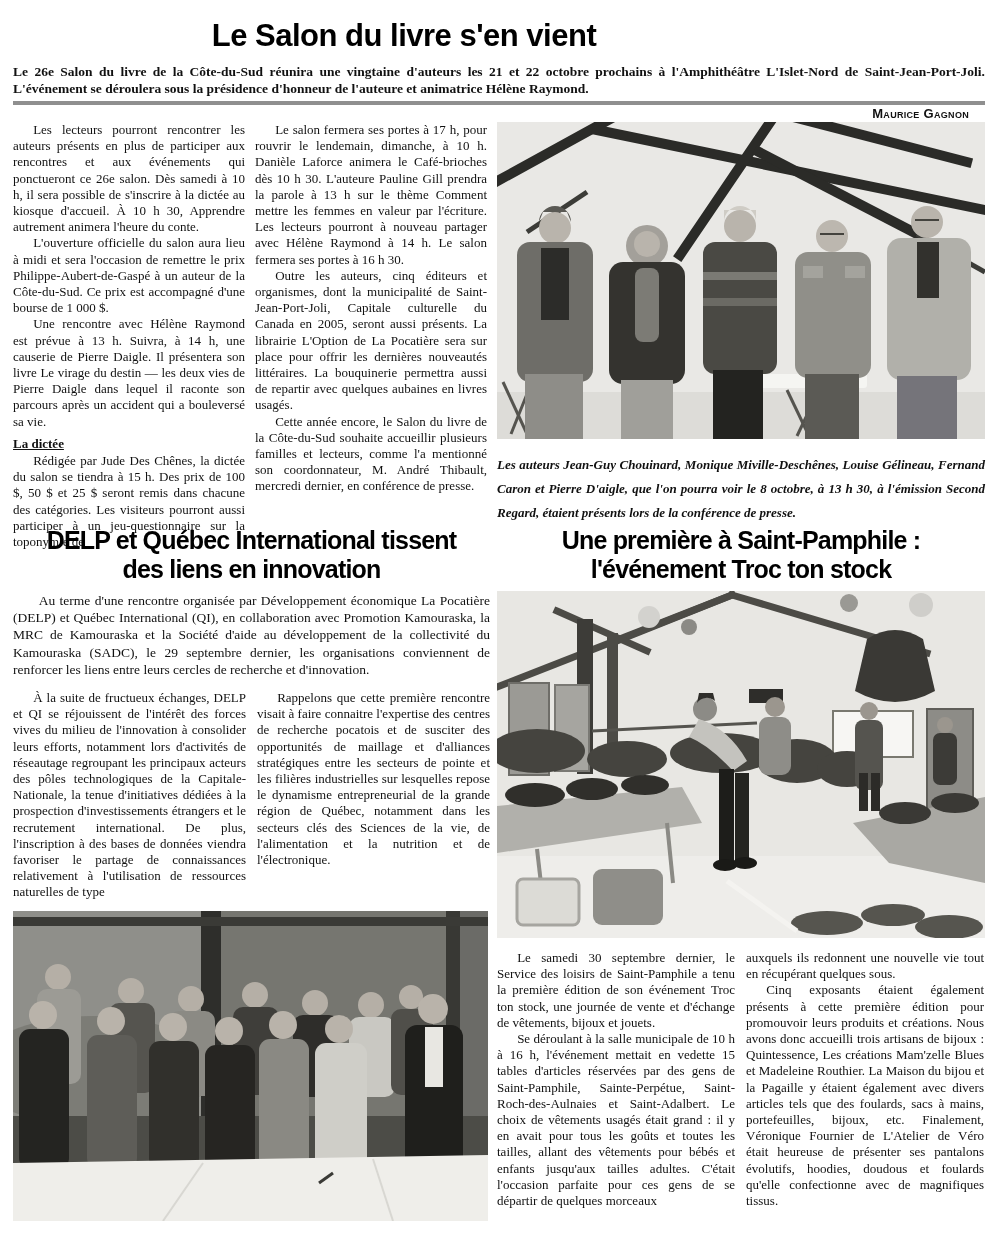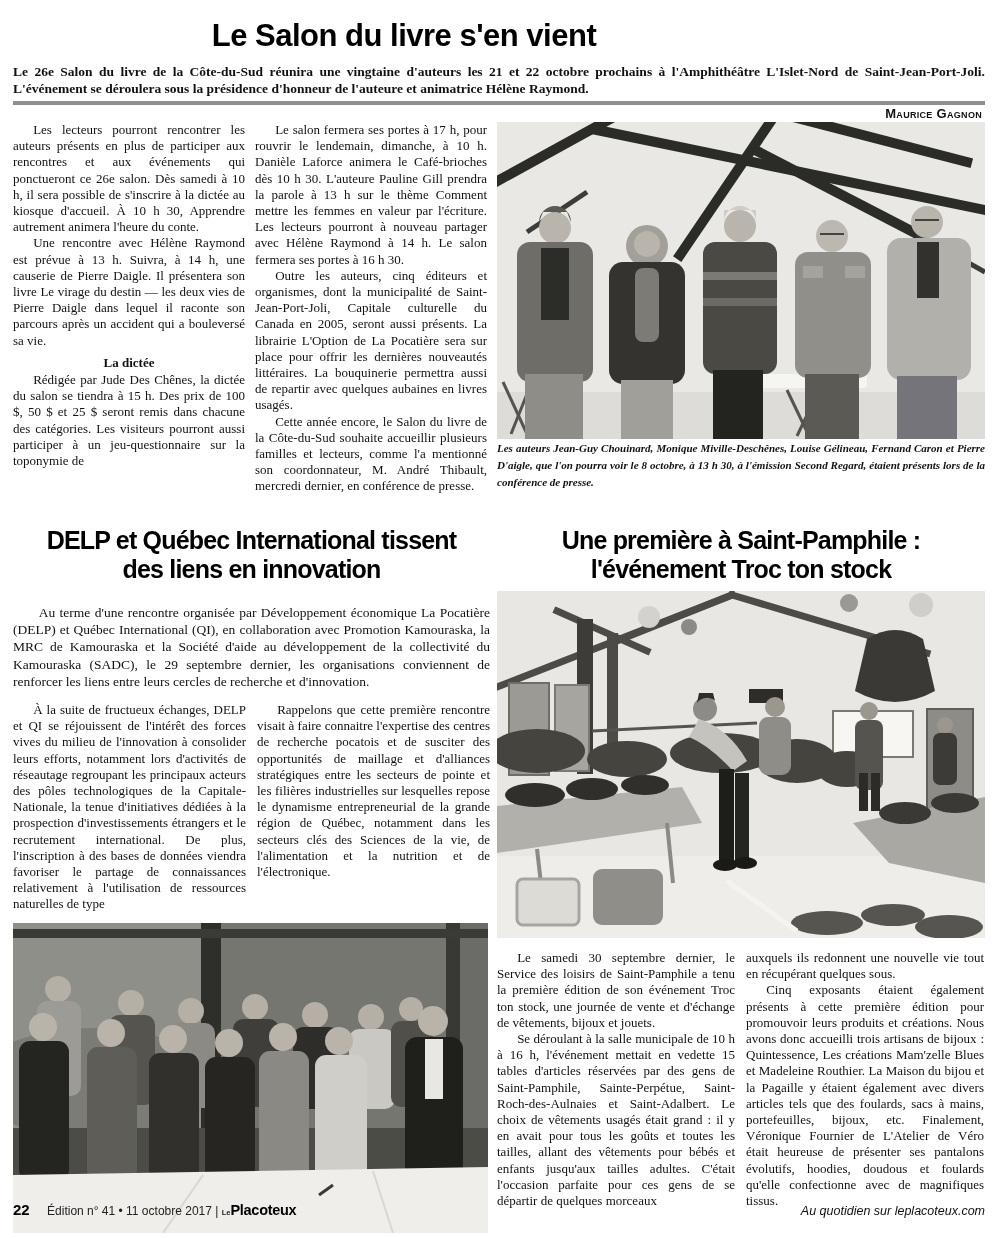--- a/index.html
+++ b/index.html
@@ -8,39 +8,39 @@
   
   .h-main{position:absolute;top:18px;left:0;width:808px;text-align:center;
           font-family:"Liberation Sans",sans-serif;font-weight:700;font-size:31px;
           letter-spacing:-0.5px;color:#000;margin:0;}
   .h-sub{font-family:"Liberation Sans",sans-serif;font-weight:700;font-size:25px;
          letter-spacing:-0.8px;line-height:29px;text-align:center;color:#000;margin:0;}
   
   .a1-lead{position:absolute;top:63px;left:13px;width:972px;font-weight:700;font-size:13.5px;
            line-height:17px;text-align:justify;margin:0;}
   .rule{position:absolute;top:101px;left:13px;width:972px;height:4px;background:#8f8f8f;}
-  .byline{position:absolute;top:106px;right:18px;font-family:"Liberation Sans",sans-serif;
+  .byline{position:absolute;top:106px;right:31px;font-family:"Liberation Sans",sans-serif;
           font-weight:700;font-variant:small-caps;font-size:13px;letter-spacing:.3px;}
   
   .a1-body{position:absolute;top:122px;left:13px;width:972px;display:flex;gap:10px;}
   .col{width:233px;font-size:13px;line-height:16.2px;text-align:justify;hyphens:auto;}
   .col p,.caption{margin:0;}
   .col p{text-indent:1.55em;}
   .col p.noindent{text-indent:0;}
-  .subhead{text-align:center;font-weight:700;text-indent:0 !important;margin:6px 0 1px !important;}
+  .subhead{text-align:left;font-weight:700;text-indent:0 !important;margin:6px 0 1px !important;text-decoration:underline;}
   
   .photo-block{width:488px;}
   .photo-frame{display:block;background:#e9e8e5;}
-  .caption{font-weight:700;font-style:italic;font-size:11px;line-height:17px;
-           text-align:justify;margin-top:1px;}
+  .caption{font-weight:700;font-style:italic;font-size:13px;line-height:24px;
+           text-align:justify;margin-top:14px;}
   
   .sec2{position:absolute;top:526px;left:13px;width:477px;}
   .sec3{position:absolute;top:526px;left:497px;width:488px;}
   .lead2{font-size:13.5px;line-height:17.2px;text-align:justify;text-indent:1.9em;
-         margin:20px 0 0 0;hyphens:auto;}
+         margin:8px 0 0 0;hyphens:auto;}
   .two-col{display:flex;gap:11px;margin-top:12px;}
   .sec3 .two-col .col{width:238px;}
   .sec2-photo{margin-top:10px;}
   .sec3-photo{margin-top:7px;}
   
   .footer{position:absolute;top:1201px;left:13px;right:15px;display:flex;
           justify-content:space-between;align-items:baseline;
           font-family:"Liberation Sans",sans-serif;font-size:12px;color:#222;}
   .pg-num{font-weight:700;font-size:15px;margin-right:14px;color:#000;}
   .brand-small{font-size:7.5px;font-weight:700;}
@@ -53,20 +53,21 @@
 <div class="page">
 
   <h1 class="h-main">Le Salon du livre s'en vient</h1>
   <p class="a1-lead">Le 26e Salon du livre de la Côte-du-Sud réunira une vingtaine d'auteurs les 21 et 22 octobre prochains à l'Amphithéâtre L'Islet-Nord de Saint-Jean-Port-Joli. L'événement se déroulera sous la présidence d'honneur de l'auteure et animatrice Hélène Raymond.</p>
   <div class="rule"></div>
   <div class="byline">Maurice Gagnon</div>
 
   <div class="a1-body">
     <div class="col">
       <p>Les lecteurs pourront rencontrer les auteurs présents en plus de participer aux rencontres et aux événements qui ponctueront ce 26e salon. Dès samedi à 10 h, il sera possible de s'inscrire à la dictée au kiosque d'accueil. À 10 h 30, Apprendre autrement animera l'heure du conte.</p>
+      <p>L'ouverture officielle du salon aura lieu à midi et sera l'occasion de remettre le prix Philippe-Aubert-de-Gaspé à un auteur de la Côte-du-Sud. Ce prix est accompagné d'une bourse de 1 000 $.</p>
       <p>Une rencontre avec Hélène Raymond est prévue à 13 h. Suivra, à 14 h, une causerie de Pierre Daigle. Il présentera son livre Le virage du destin — les deux vies de Pierre Daigle dans lequel il raconte son parcours après un accident qui a bouleversé sa vie.</p>
       <p class="subhead">La dictée</p>
       <p>Rédigée par Jude Des Chênes, la dictée du salon se tiendra à 15 h. Des prix de 100 $, 50 $ et 25 $ seront remis dans chacune des catégories. Les visiteurs pourront aussi participer à un jeu-questionnaire sur la toponymie de</p>
     </div>
     <div class="col">
       <p>Le salon fermera ses portes à 17 h, pour rouvrir le lendemain, dimanche, à 10 h. Danièle Laforce animera le Café-brioches dès 10 h 30. L'auteure Pauline Gill prendra la parole à 13 h sur le thème Comment mettre les femmes en valeur par l'écriture. Les lecteurs pourront à nouveau partager avec Hélène Raymond à 14 h. Le salon fermera ses portes à 16 h 30.</p>
       <p>Outre les auteurs, cinq éditeurs et organismes, dont la municipalité de Saint-Jean-Port-Joli, Capitale culturelle du Canada en 2005, seront aussi présents. La librairie L'Option de La Pocatière sera sur place pour offrir les dernières nouveautés littéraires. La bouquinerie permettra aussi de repartir avec quelques aubaines en livres usagés.</p>
       <p>Cette année encore, le Salon du livre de la Côte-du-Sud souhaite accueillir plusieurs familles et lecteurs, comme l'a mentionné son coordonnateur, M. André Thibault, mercredi dernier, en conférence de presse.</p>
     </div>
     <div class="photo-block">
@@ -296,22 +297,14 @@
         <p>Le samedi 30 septembre dernier, le Service des loisirs de Saint-Pamphile a tenu la première édition de son événement Troc ton stock, une journée de vente et d'échange de vêtements, bijoux et jouets.</p>
         <p>Se déroulant à la salle municipale de 10 h à 16 h, l'événement mettait en vedette 15 tables d'articles réservées par des gens de Saint-Pamphile, Sainte-Perpétue, Saint-Roch-des-Aulnaies et Saint-Adalbert. Le choix de vêtements usagés était grand : il y en avait pour tous les goûts et toutes les tailles, allant des vêtements pour bébés et enfants jusqu'aux tailles adultes. C'était l'occasion parfaite pour ces gens de se départir de quelques morceaux</p>
       </div>
       <div class="col">
         <p class="noindent">auxquels ils redonnent une nouvelle vie tout en récupérant quelques sous.</p>
         <p>Cinq exposants étaient également présents à cette première édition pour promouvoir leurs produits et créations. Nous avons donc accueilli trois artisans de bijoux : Quintessence, Les créations Mam'zelle Blues et Madeleine Routhier. La Maison du bijou et la Pagaille y étaient également avec divers articles tels que des foulards, sacs à mains, portefeuilles, bijoux, etc. Finalement, Véronique Fournier de L'Atelier de Véro était heureuse de présenter ses pantalons évolutifs, hoodies, doudous et foulards qu'elle confectionne avec de magnifiques tissus.</p>
       </div>
     </div>
   </div>
 
-  <div class="footer">
-    <div>
-      <span class="pg-num">22</span>
-      <span>Édition n° 41  •  11 octobre 2017 |</span>
-      <span class="brand-small">Le</span><span class="brand">Placoteux</span>
-    </div>
-    <div class="tagline">Au quotidien sur leplacoteux.com</div>
-  </div>
 
 </div>
 
 </body></html>

